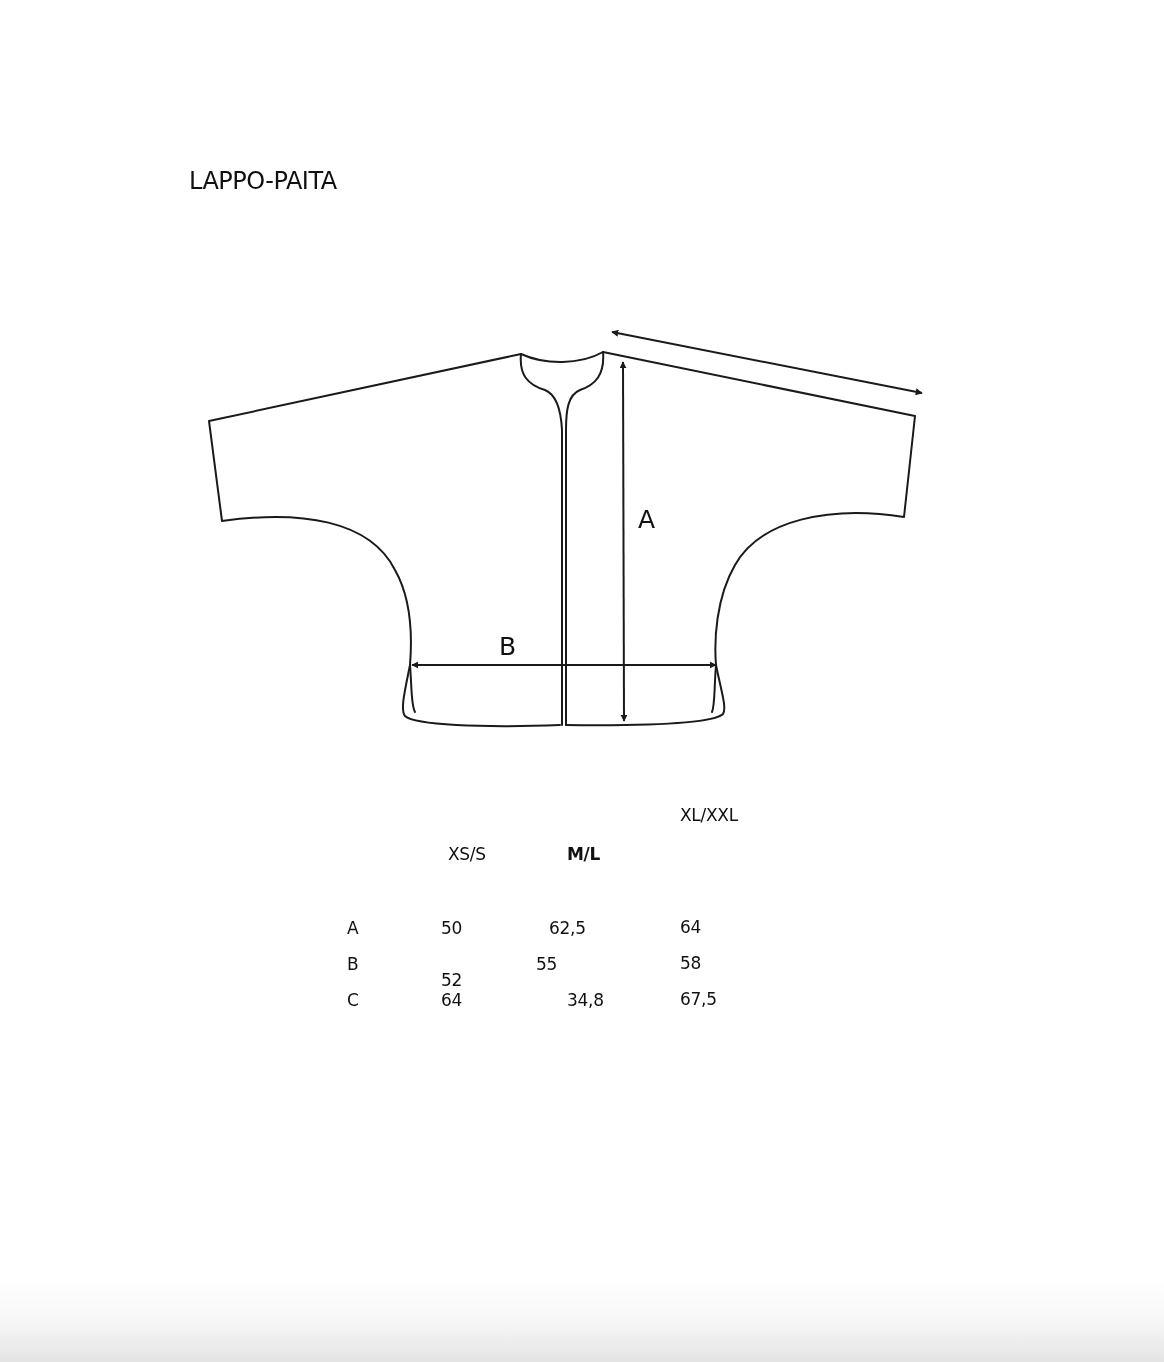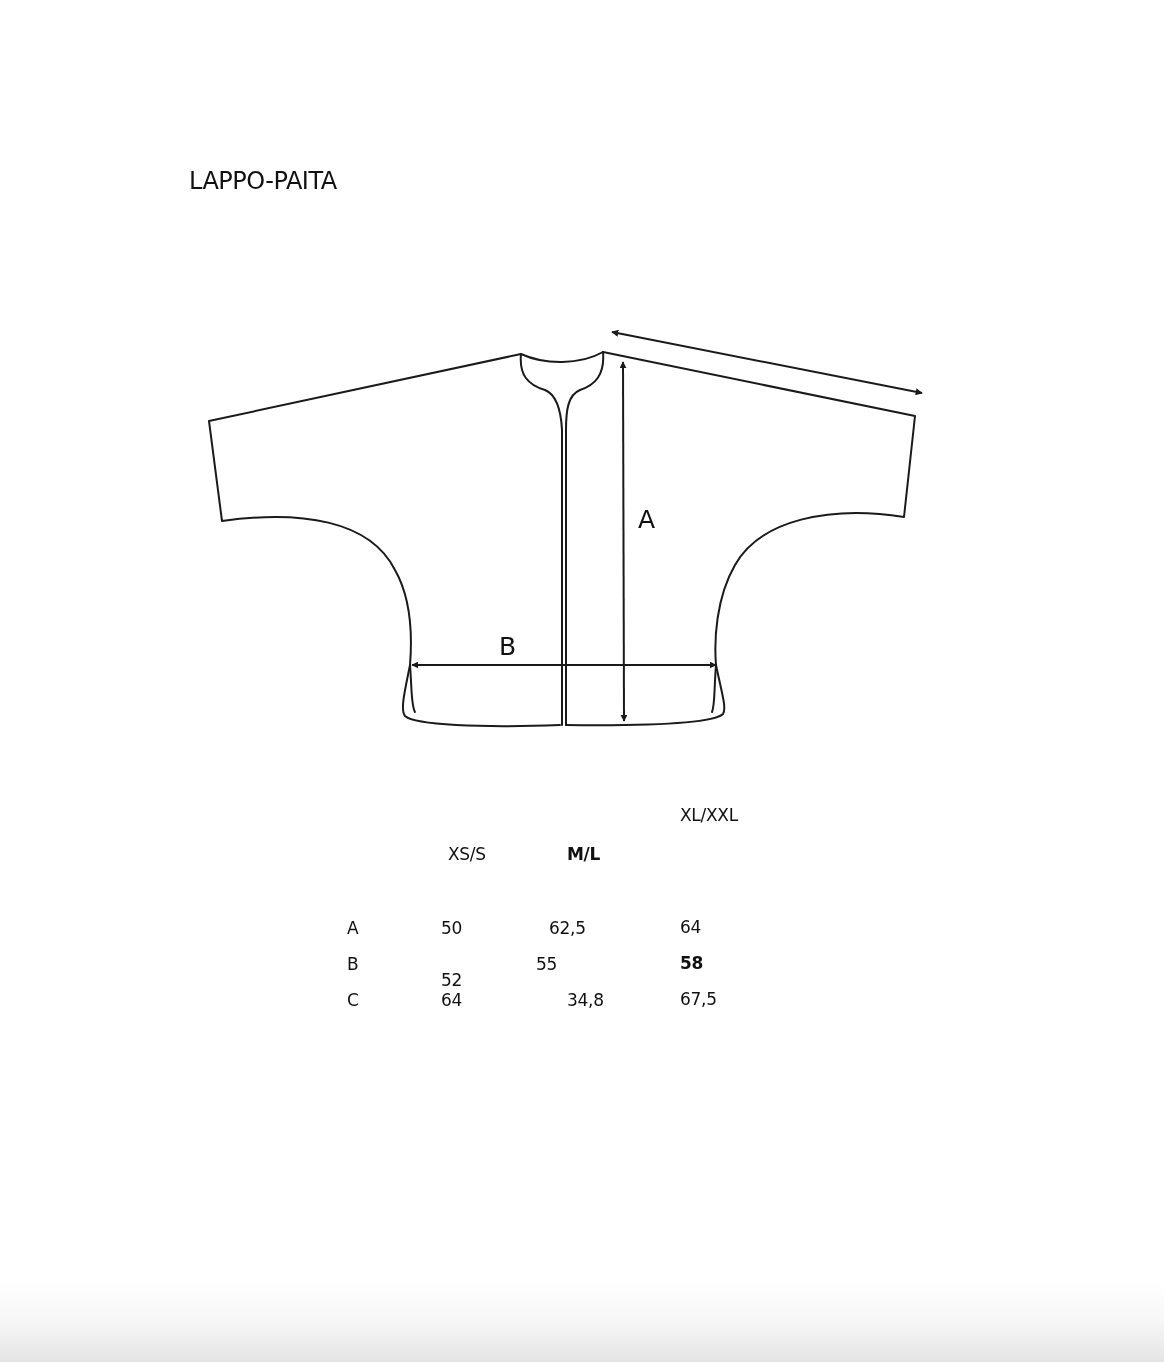--- a/index.html
+++ b/index.html
@@ -100,19 +100,19 @@
   <div class="cell" style="left:680px; top:776px;">XL/XXL</div>
 
   <div class="cell" style="left:347px; top:889px;">A</div>
   <div class="cell" style="left:441px; top:889px;">50</div>
   <div class="cell" style="left:549px; top:889px;">62,5</div>
   <div class="cell" style="left:680px; top:888px;">64</div>
 
   <div class="cell" style="left:347px; top:925px;">B</div>
   <div class="cell" style="left:441px; top:941px;">52</div>
   <div class="cell" style="left:536px; top:925px;">55</div>
-  <div class="cell" style="left:680px; top:924px;font-weight:bold;">58</div>
+  <div class="cell" style="left:680px; top:924px;">58</div>
 
   <div class="cell" style="left:347px; top:961px;">C</div>
   <div class="cell" style="left:441px; top:961px;">64</div>
   <div class="cell" style="left:567px; top:961px;">34,8</div>
   <div class="cell" style="left:680px; top:960px;">67,5</div>
 </div>
 
 </body></html>

